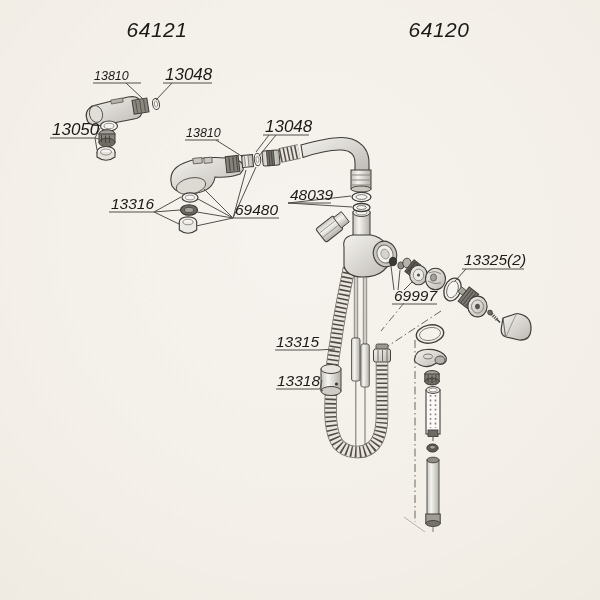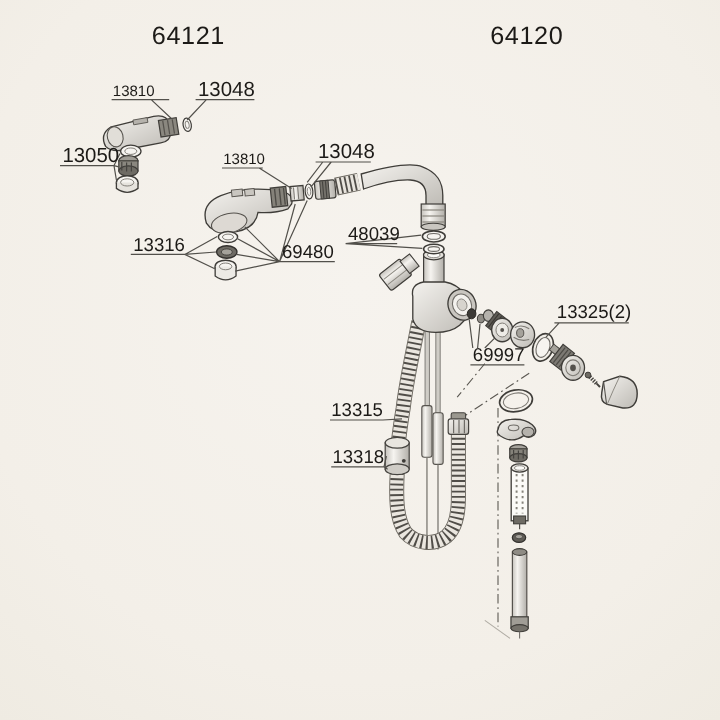--- a/index.html
+++ b/index.html
@@ -5,20 +5,21 @@
   html,body{margin:0;padding:0;}
   body{
     width:600px;height:600px;
     background:#f5f2ec;
     font-family:"Liberation Sans", sans-serif;
     overflow:hidden;
   }
   .stage{
     position:relative;width:600px;height:600px;
     background:radial-gradient(circle at 50% 40%, #f6f3ee 0%, #f3efe8 70%, #efebe2 100%);
+    font-style:italic;
   }
   svg{position:absolute;left:0;top:0;}
   text{fill:#1c1a17;}
   .title{font-size:21px;letter-spacing:0.5px;}
   .lbl-lg{font-size:17px;}
   .lbl-md{font-size:15.5px;}
   .lbl-sm{font-size:12.5px;}
   .leader{stroke:#52504b;stroke-width:1;fill:none;}
   .axis{stroke:#5a5751;stroke-width:0.9;fill:none;stroke-dasharray:8 3 1.5 3;}
 </style>

